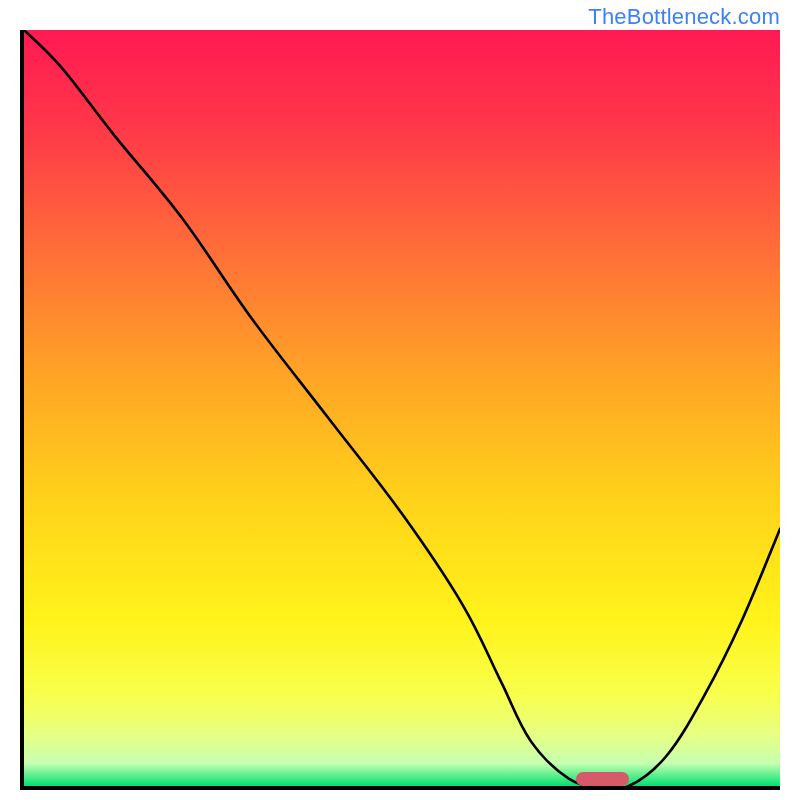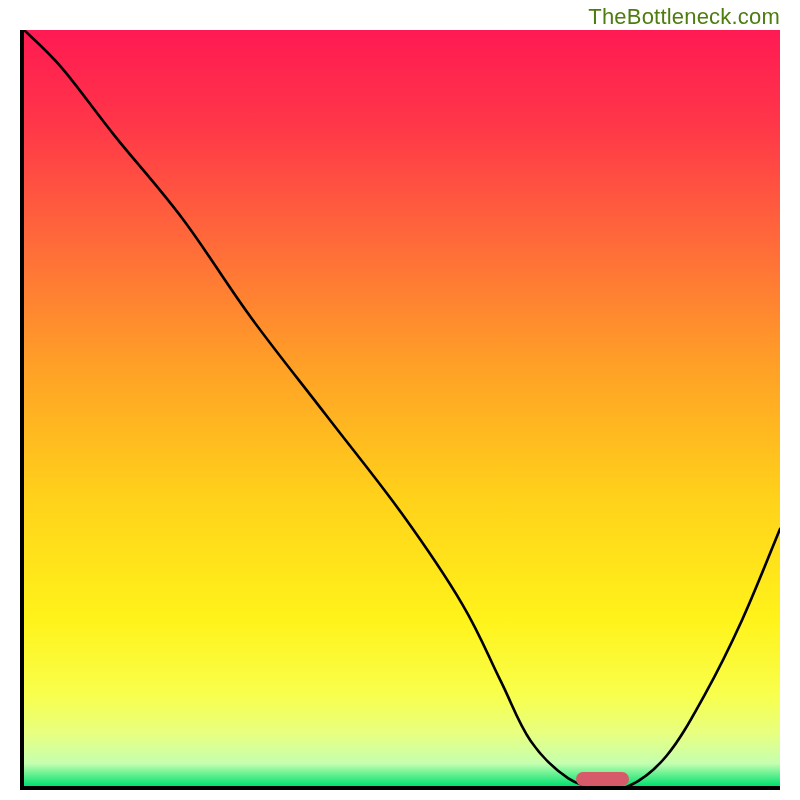--- a/index.html
+++ b/index.html
@@ -15,21 +15,21 @@
     position: relative;
     width: 800px;
     height: 800px;
   }
   .watermark {
     position: absolute;
     top: 4px;
     right: 20px;
     font-size: 22px;
     font-weight: 500;
-    color: #4d7c0f;
+    color: #3b82f6;
     letter-spacing: 0.2px;
     z-index: 10;
   }
   .plot-area {
     position: absolute;
     left: 20px;
     top: 30px;
     width: 760px;
     height: 760px;
     border-left: 4px solid #000;

